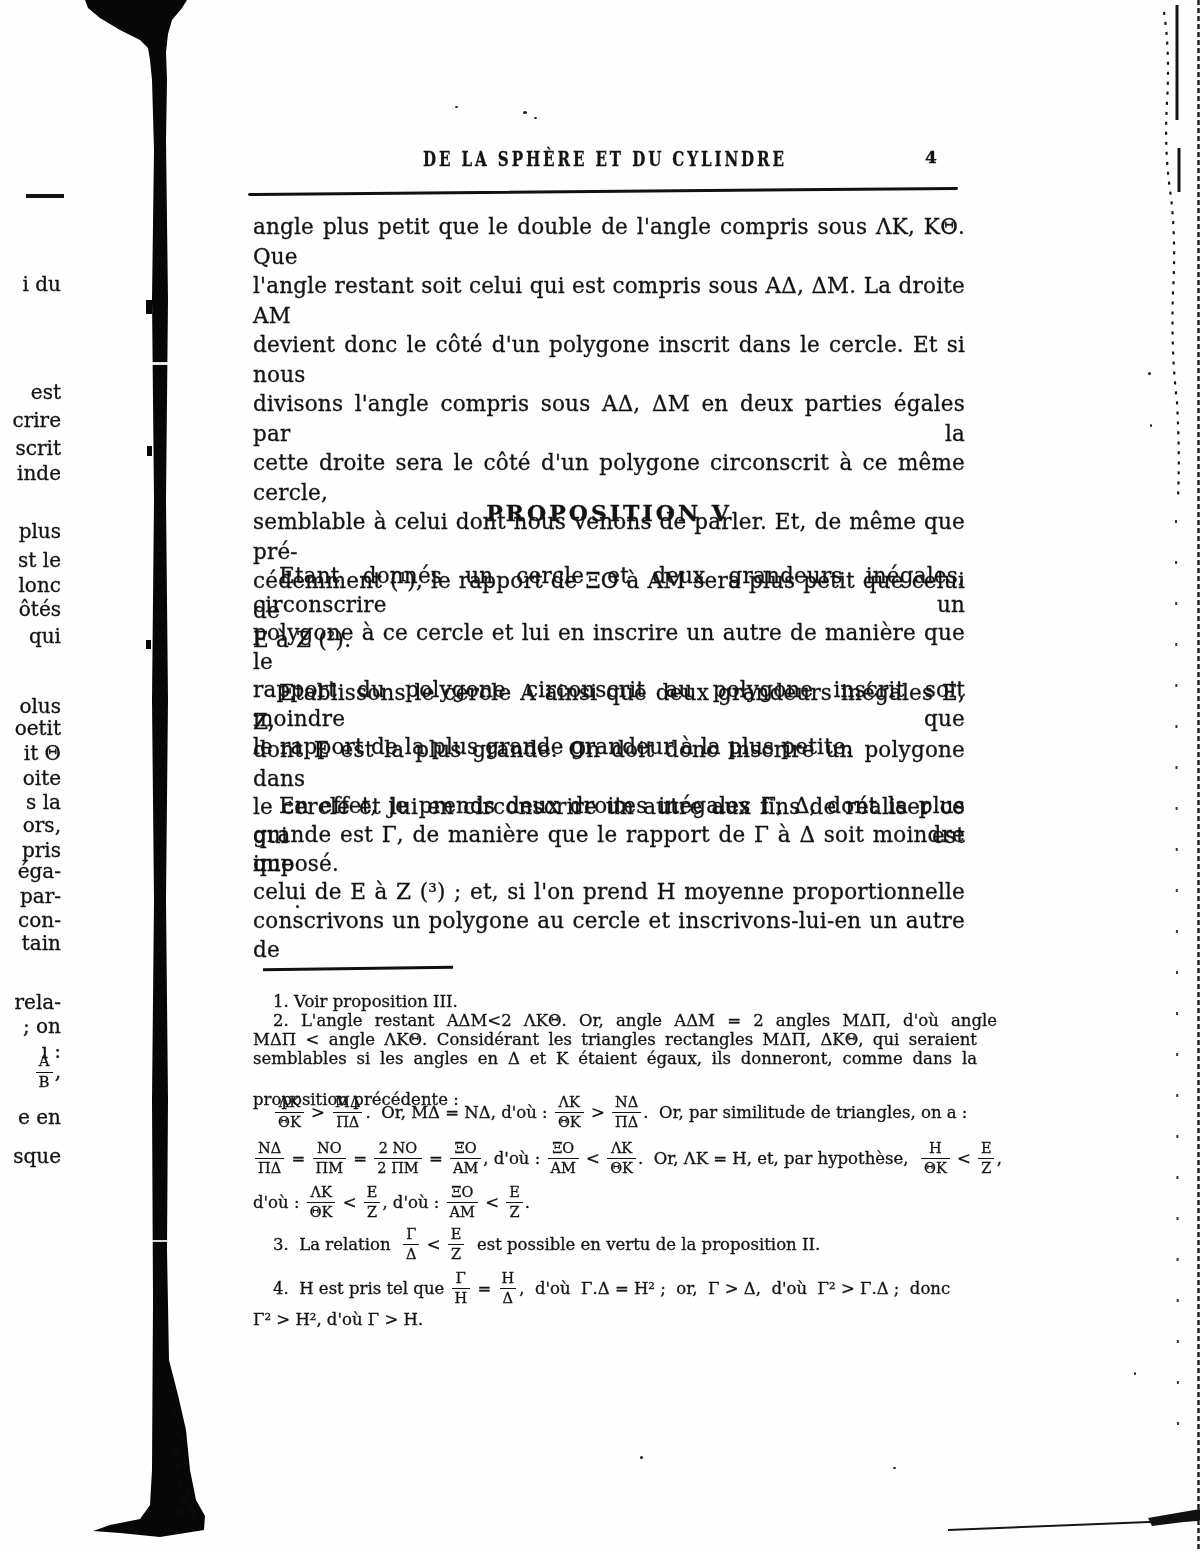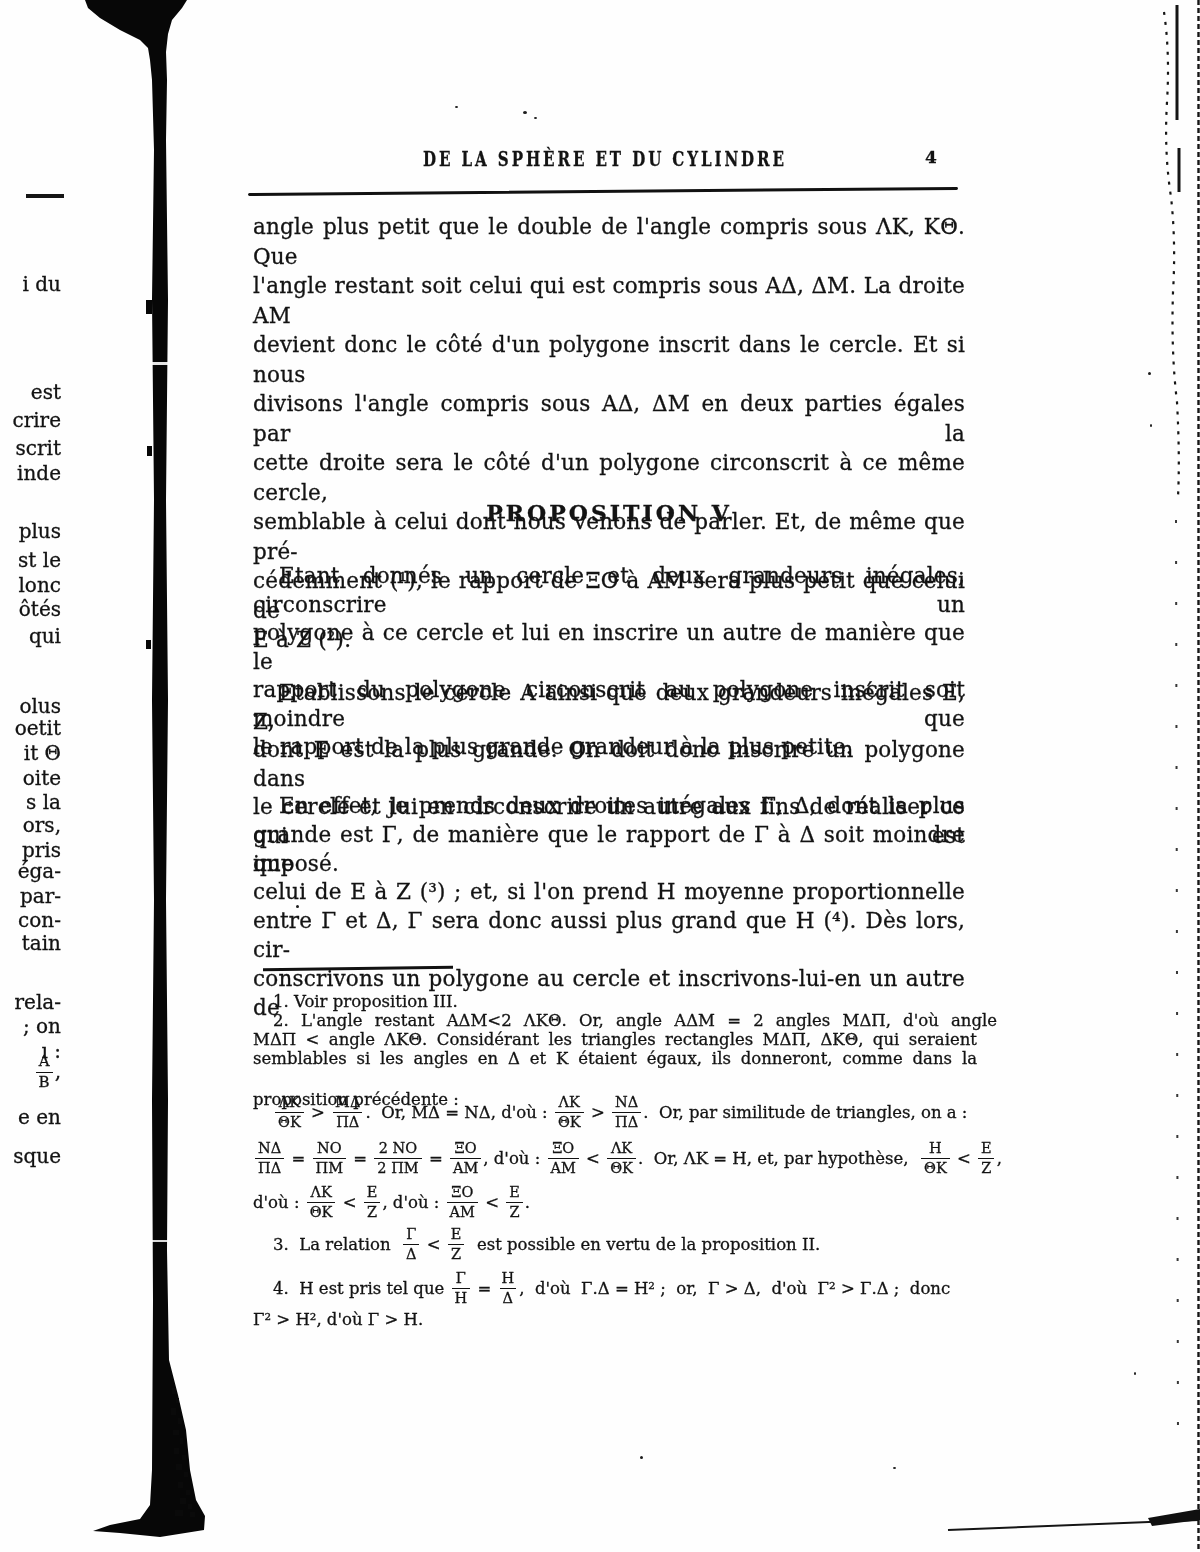--- a/index.html
+++ b/index.html
@@ -123,21 +123,20 @@
     <div class="tline" style="text-indent: 26px;">Etablissons le cercle A ainsi que deux grandeurs inégales E, Z,</div>
     <div class="tline">dont E est la plus grande. On doit donc inscrire un polygone dans</div>
     <div class="tline">le cercle et lui en circonscrire un autre aux fins de réaliser ce qui est</div>
     <div class="tline last">imposé.</div>
   </div>
 
 <div class="abs para p4 ink">
     <div class="tline" style="text-indent: 26px;">En effet, je prends deux droites inégales Γ, Δ, dont la plus</div>
     <div class="tline">grande est Γ, de manière que le rapport de Γ à Δ soit moindre que</div>
     <div class="tline">celui de E à Z (³) ; et, si l'on prend H moyenne proportionnelle</div>
-    <div class="tline">entre Γ et Δ, Γ sera donc aussi plus grand que H (⁴). Dès lors, cir-</div>
     <div class="tline">conscrivons un polygone au cercle et inscrivons-lui-en un autre de</div>
   </div>
 
 <div class="abs fn-rule"></div>
 <div class="abs fnwrap ink">
     <div class="fnline" style="top: 2px; padding-left: 20px;">1. Voir proposition III.</div>
     <div class="fnline fj" style="top: 21px; padding-left: 20px;">2. L'angle restant AΔM&lt;2 ΛKΘ. Or, angle AΔM = 2 angles MΔΠ, d'où angle</div>
     <div class="fnline fj" style="top: 40px;">MΔΠ &lt; angle ΛKΘ. Considérant les triangles rectangles MΔΠ, ΔKΘ, qui seraient</div>
     <div class="fnline fj" style="top: 59px;">semblables si les angles en Δ et K étaient égaux, ils donneront, comme dans la</div>
     <div class="fnline" style="top: 91px; margin-top: 9px;">proposition précédente :</div>

